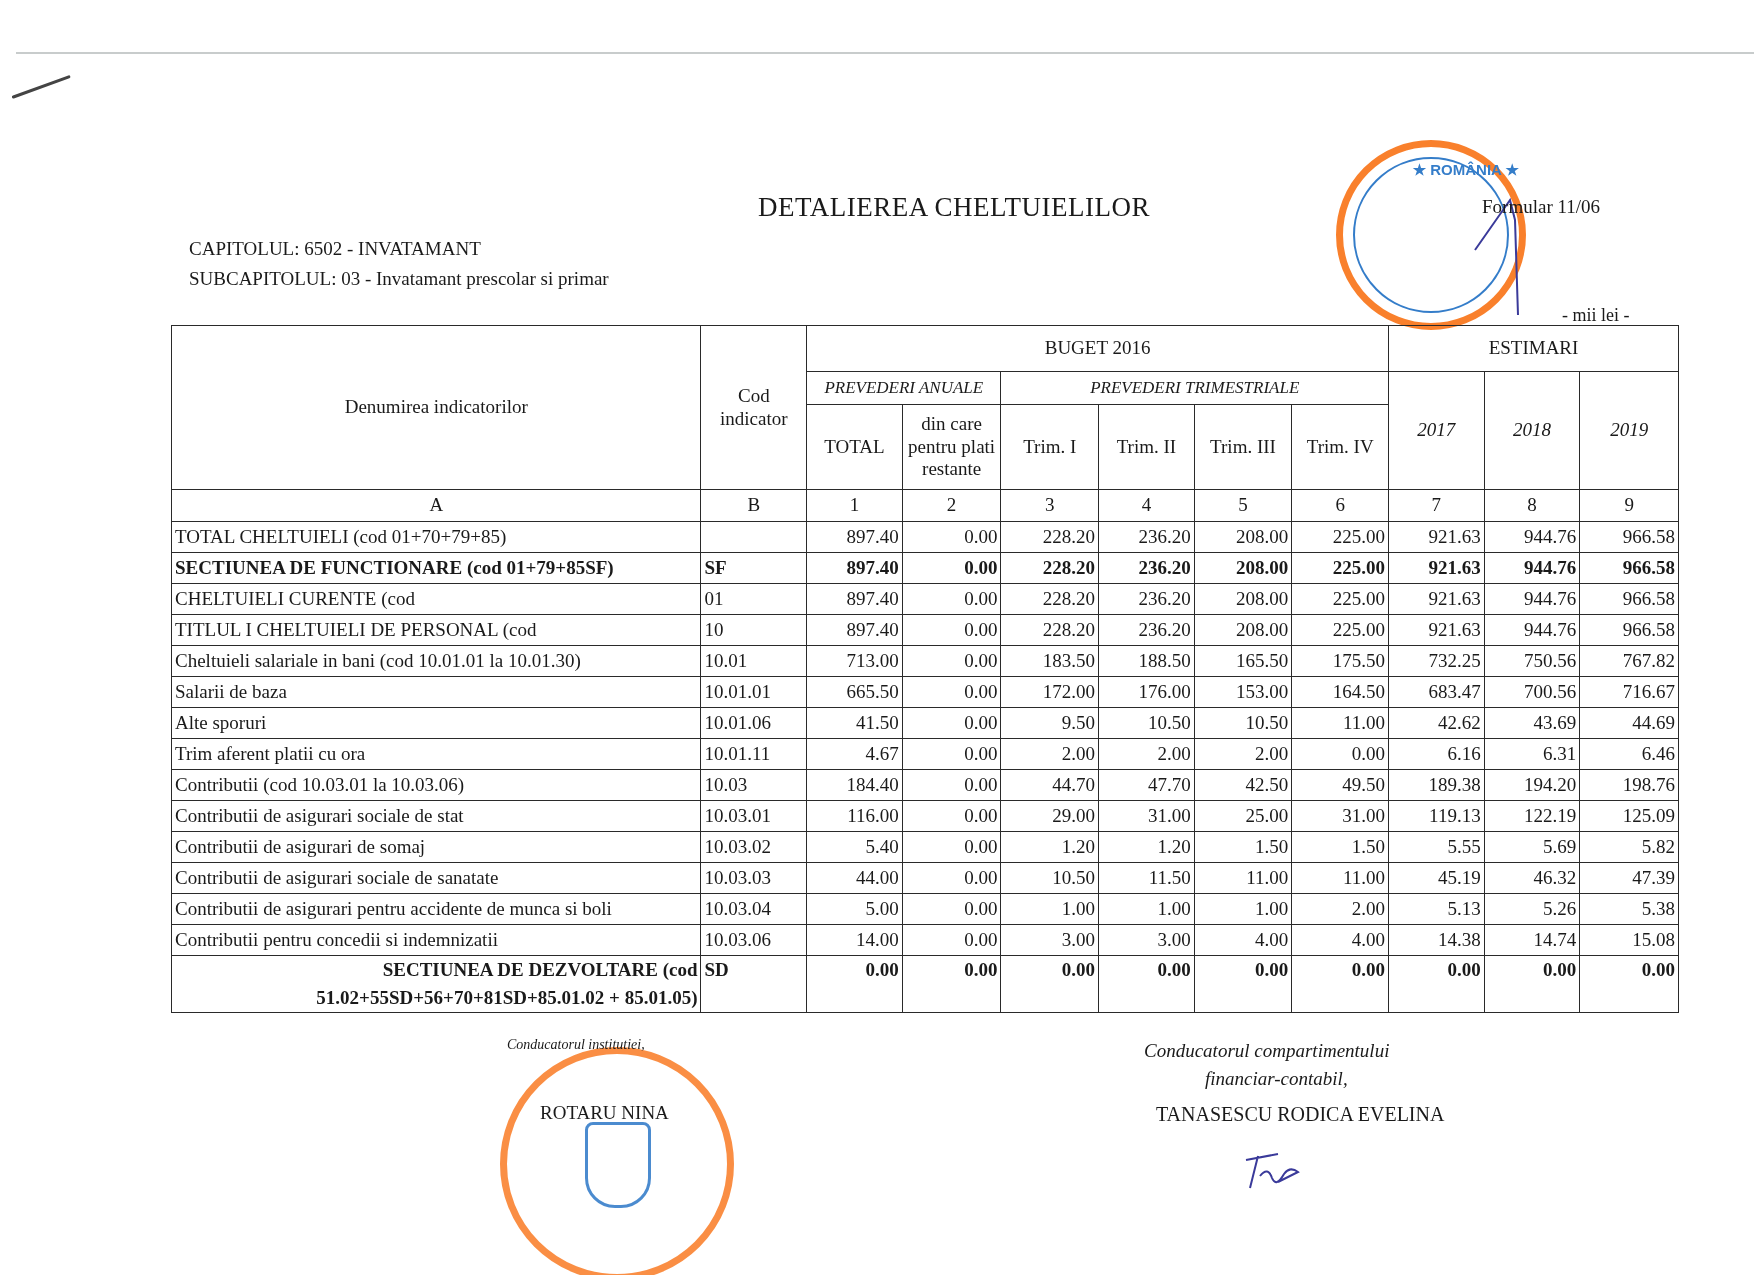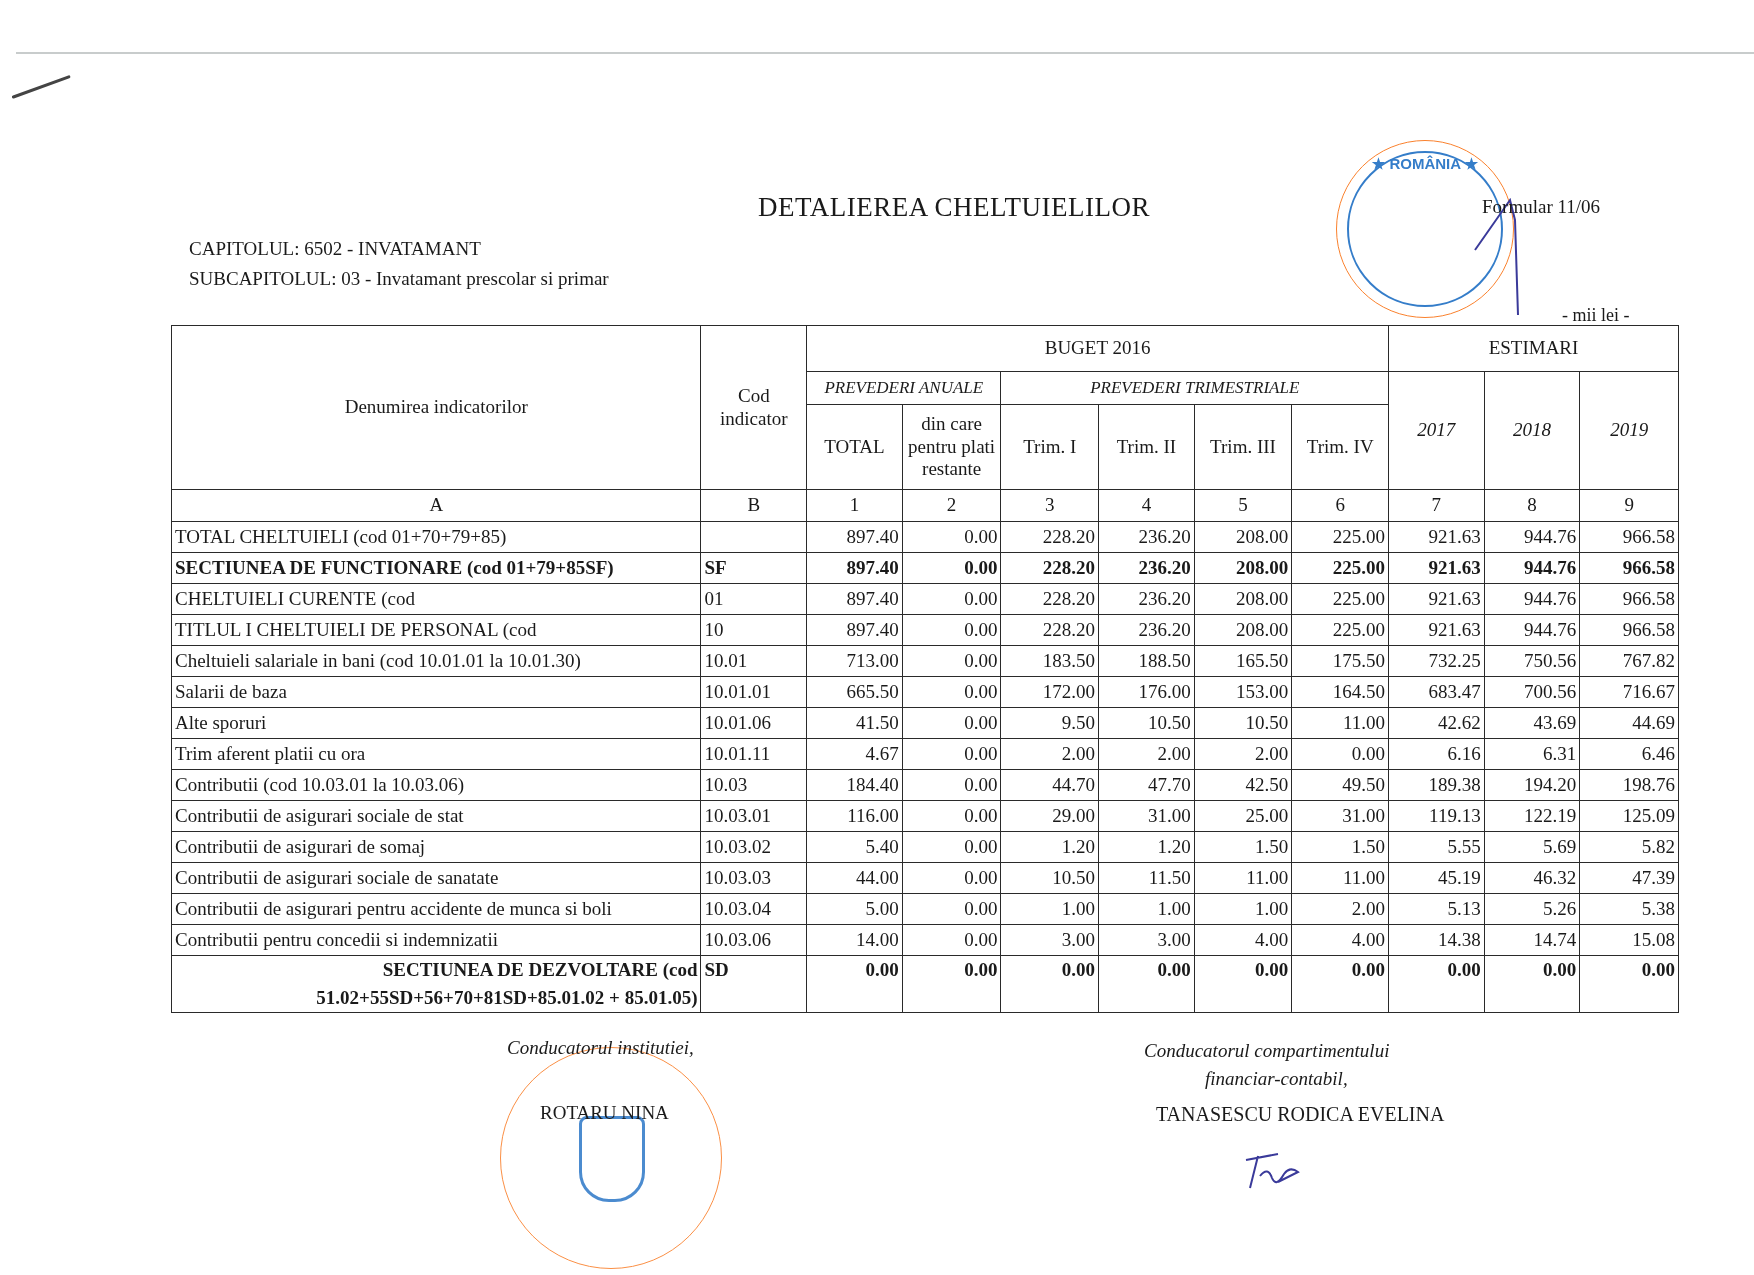--- a/index.html
+++ b/index.html
@@ -21,28 +21,28 @@
   .h1 { height:46px; } .h2 { height:33px;font-style:italic; } .h3 { height:85px; } .hnum { height:32px; }
   table.budget tbody td { height:30px; line-height:28px; white-space:nowrap; }
   td.name { text-align:left; overflow:hidden; }
   td.code { text-align:left; }
   td.num { text-align:right; }
   tr.bold td { font-weight:bold; }
   tr.tall td { height:58px; vertical-align:top; }
   tr.tall td.name { white-space:normal; line-height:28px;text-align:right; }
   .small-head { font-size:17px; }
 
-  .sig-left-label { position:absolute; left:507px; top:1037px; font-size:19px; font-style:italic;text-align:center; }
+  .sig-left-label { position:absolute; left:507px; top:1037px; font-size:14px; font-style:italic;text-align:center; }
   .sig-left-name { position:absolute; left:540px; top:1102px; font-size:19px; }
   .sig-right-label1 { position:absolute; left:1144px; top:1040px; font-size:19px; font-style:italic; }
   .sig-right-label2 { position:absolute; left:1205px; top:1068px; font-size:19px; font-style:italic; }
   .sig-right-name { position:absolute; left:1112px; top:1103px; font-size:20px;margin-left:44px; }
 
-  .stamp { position:absolute; border-radius:50%; border:1px solid #f97316; color:#1f6fc4;
-           font-family:"Liberation Sans", sans-serif; text-align:center; opacity:0.9; }
+  .stamp { position:absolute; border-radius:50%; border:7px solid #f97316; color:#1f6fc4;
+           font-family:"Liberation Sans", sans-serif; text-align:right; opacity:0.9; }
   .stamp-top { left:1336px; top:140px; width:176px; height:176px; }
   .stamp-top .inner { position:absolute; left:10px; top:10px; right:10px; bottom:10px; border-radius:50%;
                       border:2px solid #1f6fc4; }
   .stamp-top .ring-top { position:absolute; top:14px; left:0; right:0; font-size:15px; font-weight:bold; }
   .stamp-top .center { position:absolute; top:48px; left:0; right:0; font-size:21px; font-weight:bold; line-height:24px; }
   .stamp-bottom { left:500px; top:1047px; width:220px; height:220px; opacity:0.8; }
   .stamp-bottom .ring { position:absolute; top:8px; left:0; right:0; font-size:13px; font-weight:bold; }
   .stamp-bottom .crest { position:absolute; left:78px; top:68px; width:60px; height:80px;
                          border:3px solid #1f6fc4; border-radius:8px 8px 30px 30px; }
   .signature-right { position:absolute; left:1238px; top:1148px; width:70px; height:45px; }

